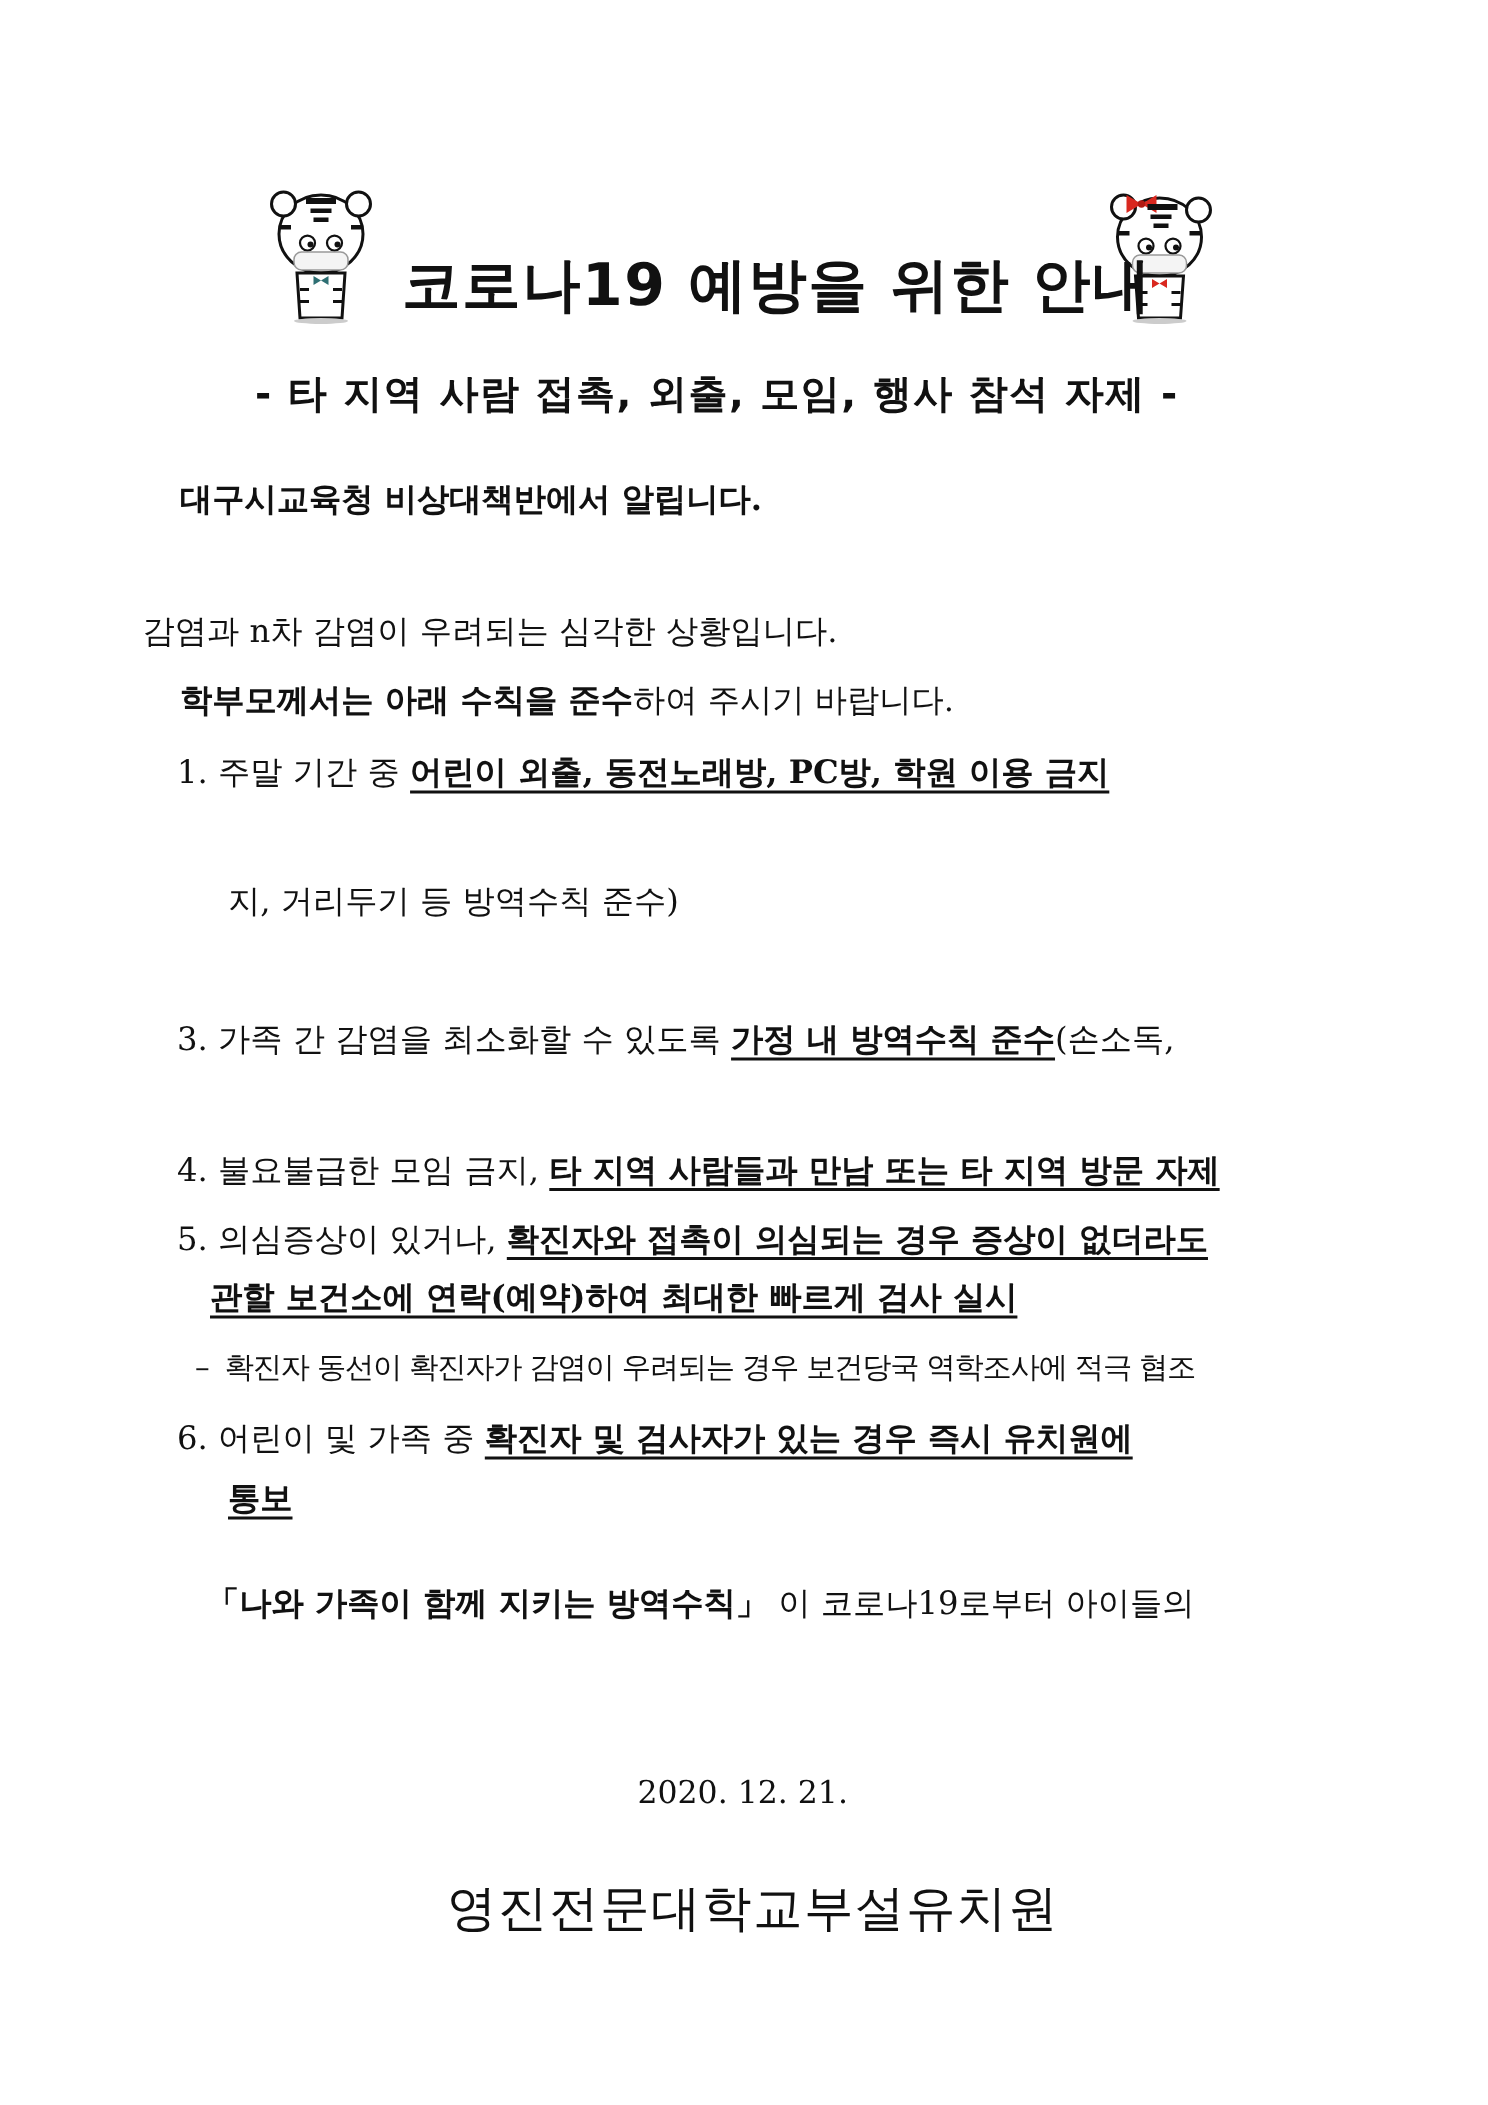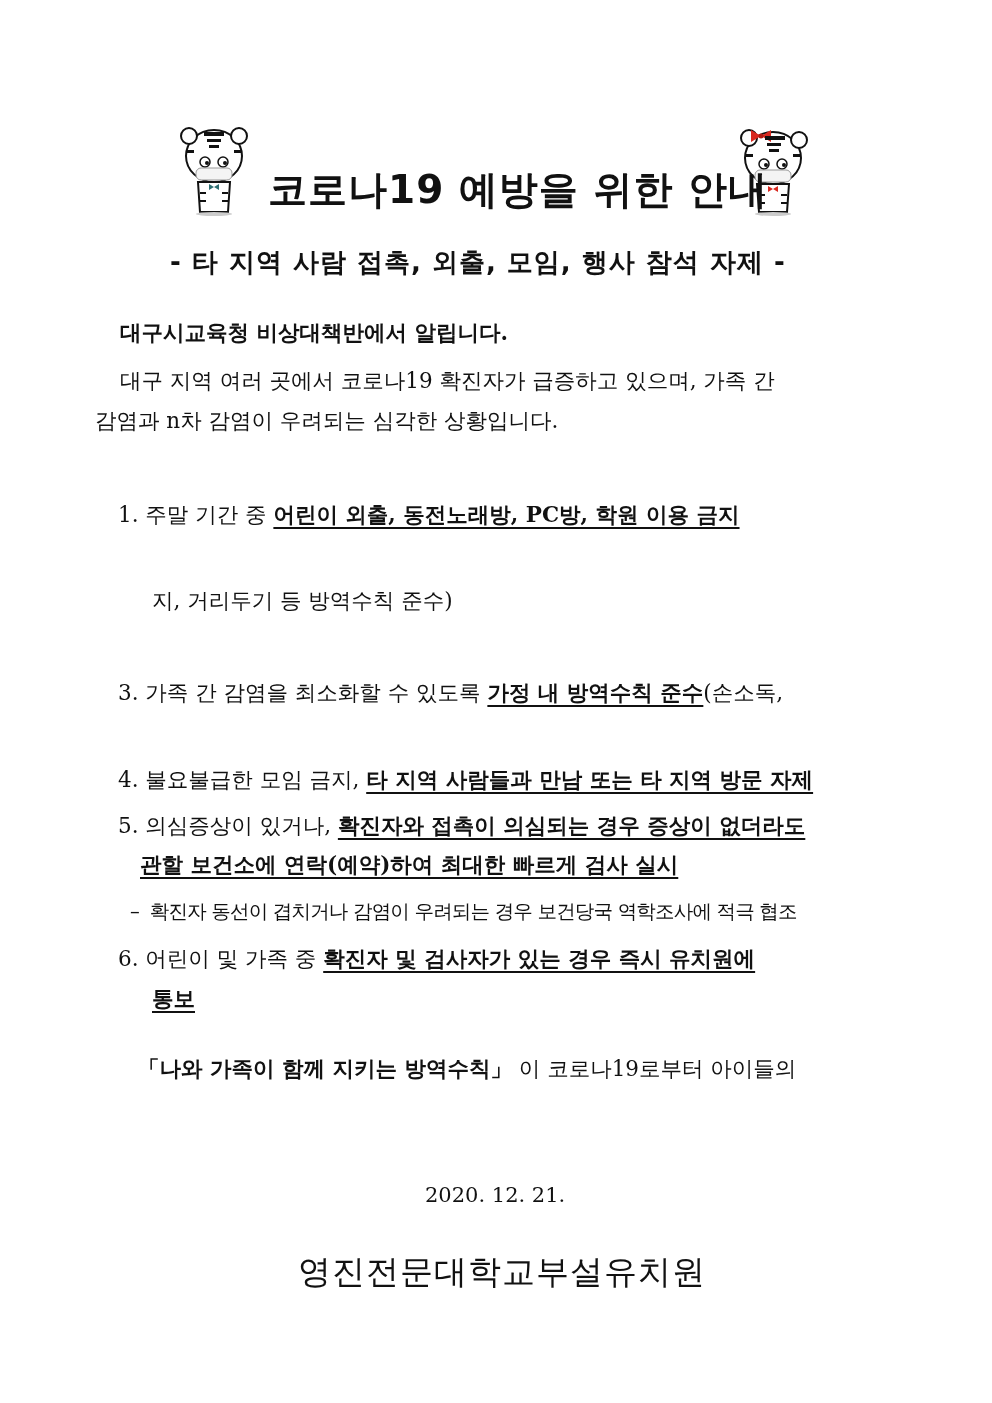--- a/index.html
+++ b/index.html
@@ -66,23 +66,25 @@
     <rect x="24" y="78" width="6" height="2" fill="#111"></rect>
       <rect x="46" y="78" width="6" height="2" fill="#111"></rect>
     <ellipse cx="38" cy="90" rx="18" ry="2" fill="#ccc"></ellipse>
   </svg>
 
   <div class="abs title">코로나19 예방을 위한 안내</div>
   <div class="abs serif b" style="left:120px;top:318px">대구시교육청 비상대책반에서 알립니다.</div>
 
   <div class="abs subtitle">- 타 지역 사람 접촉, 외출, 모임, 행사 참석 자제 -</div>
 
-  <div class="abs serif" style="left:120px;top:366px">대구 지역 여러 곳에서 코로나19 확진자가 급증하고 있으며, 가족 간</div>
   <div class="abs serif" style="left:95px;top:406px">감염과 n차 감염이 우려되는 심각한 상황입니다.</div>
 
+  <div class="abs serif" style="left:120px;top:452px">
+    <span class="b">학부모께서는 아래 수칙을 준수</span><span>하여 주시기 바랍니다.</span>
+  </div>
 
   <div class="abs serif" style="left:118px;top:500px">
     <span>1.</span>
     <span>주말 기간 중 </span><span class="b u">어린이 외출, 동전노래방, PC방, 학원 이용 금지</span>
   </div>
 
   <div class="abs serif" style="left:152px;top:586px">지, 거리두기 등 방역수칙 준수)</div>
 
 
   <div class="abs serif" style="left:118px;top:678px">
@@ -96,21 +98,21 @@
   </div>
 
   <div class="abs serif" style="left:118px;top:811px">
     <span>5.</span>
     <span>의심증상이 있거나, </span><span class="b u">확진자와 접촉이 의심되는 경우 증상이 없더라도</span>
   </div>
   <div class="abs serif b u" style="left:140px;top:850px">관할 보건소에 연락(예약)하여 최대한 빠르게 검사 실시</div>
 
   <div class="abs serif" style="left:130px;top:898px;font-size:19.5px;letter-spacing:-0.8px">
     <span>–</span>&nbsp;
-    <span>확진자 동선이 겹치거나 감염이 우려되는 경우 보건당국 역학조사에 적극 협조</span>
+    <span>확진자 동선이 확진자가 감염이 우려되는 경우 보건당국 역학조사에 적극 협조</span>
   </div>
 
   <div class="abs serif" style="left:118px;top:944px">
     <span>6.</span>
     <span>어린이 및 가족 중 </span><span class="b u">확진자 및 검사자가 있는 경우 즉시 유치원에</span>
   </div>
   <div class="abs serif b u" style="left:152px;top:984px">통보</div>
 
   <div class="abs serif" style="left:138px;top:1054px">
     <span class="b">「나와 가족이 함께 지키는 방역수칙」</span>

